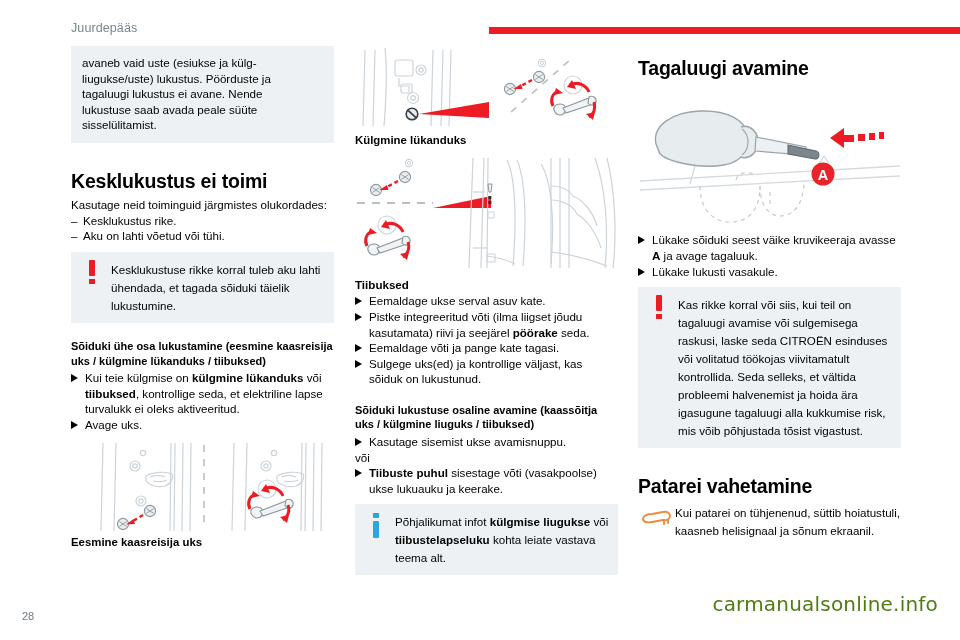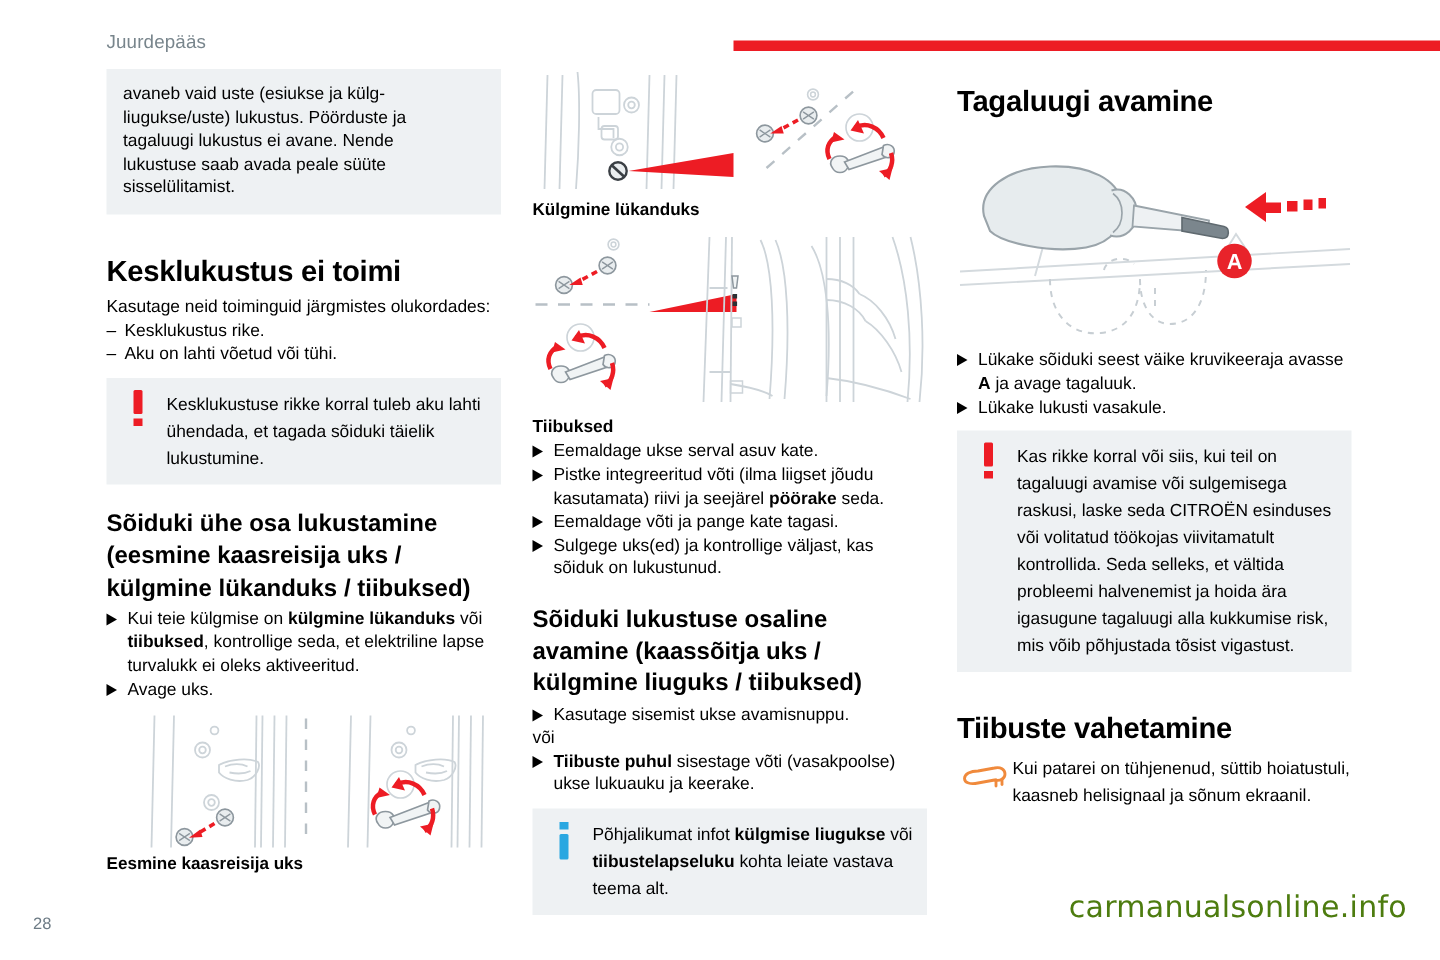--- a/index.html
+++ b/index.html
@@ -49,21 +49,21 @@
   
   h1 {
     font-size: 19.5px;
     font-weight: bold;
     color: #000;
     margin: 11px 0 4px 0;
     line-height: 1.2;
     letter-spacing: -.2px;
   }
   h2 {
-    font-size: 16px;
+    font-size: 11px;
     font-weight: bold;
     color: #000;
     margin: 0 0 2px 0;
     line-height: 1.33;
   }
   h3 {
     font-size: 11.6px;
     font-weight: bold;
     color: #000;
     margin: 0 0 1px 0;
@@ -535,21 +535,21 @@
       <div class="firstline">
         <span class="ico-warn">
           <span class="bar"></span>
             <span class="dot"></span>
         </span>
         <span class="body">Kas rikke korral või siis, kui teil on tagaluugi avamise või sulgemisega raskusi, laske seda CITROËN esinduses või volitatud töökojas viivitamatult kontrollida. Seda selleks, et vältida probleemi halvenemist ja hoida ära igasugune tagaluugi alla kukkumise risk, mis võib põhjustada tõsist vigastust.</span>
       </div>
     </div>
 
     <div class="sp-16"></div>
-    <h1>Tiibuste vahetamine</h1>
+    <h1>Patarei vahetamine</h1>
     <div class="tip-row">
       <span class="ico-key">
         <svg width="32" height="20" viewBox="0 0 32 20">
           <g fill="none" stroke="#f08a3c" stroke-width="1.9" stroke-linejoin="round" stroke-linecap="round">
             <path d="M3 13 C3 10 7 8 12 8 L23 6 C27 5 30 7 30 10 C30 13 27 15 23 14 L12 16 C7 17 3 16 3 13 Z"></path>
             <path d="M24 14 L24 18"></path>
             <path d="M28 13.5 L28 17"></path>
           </g>
         </svg>
       </span>

